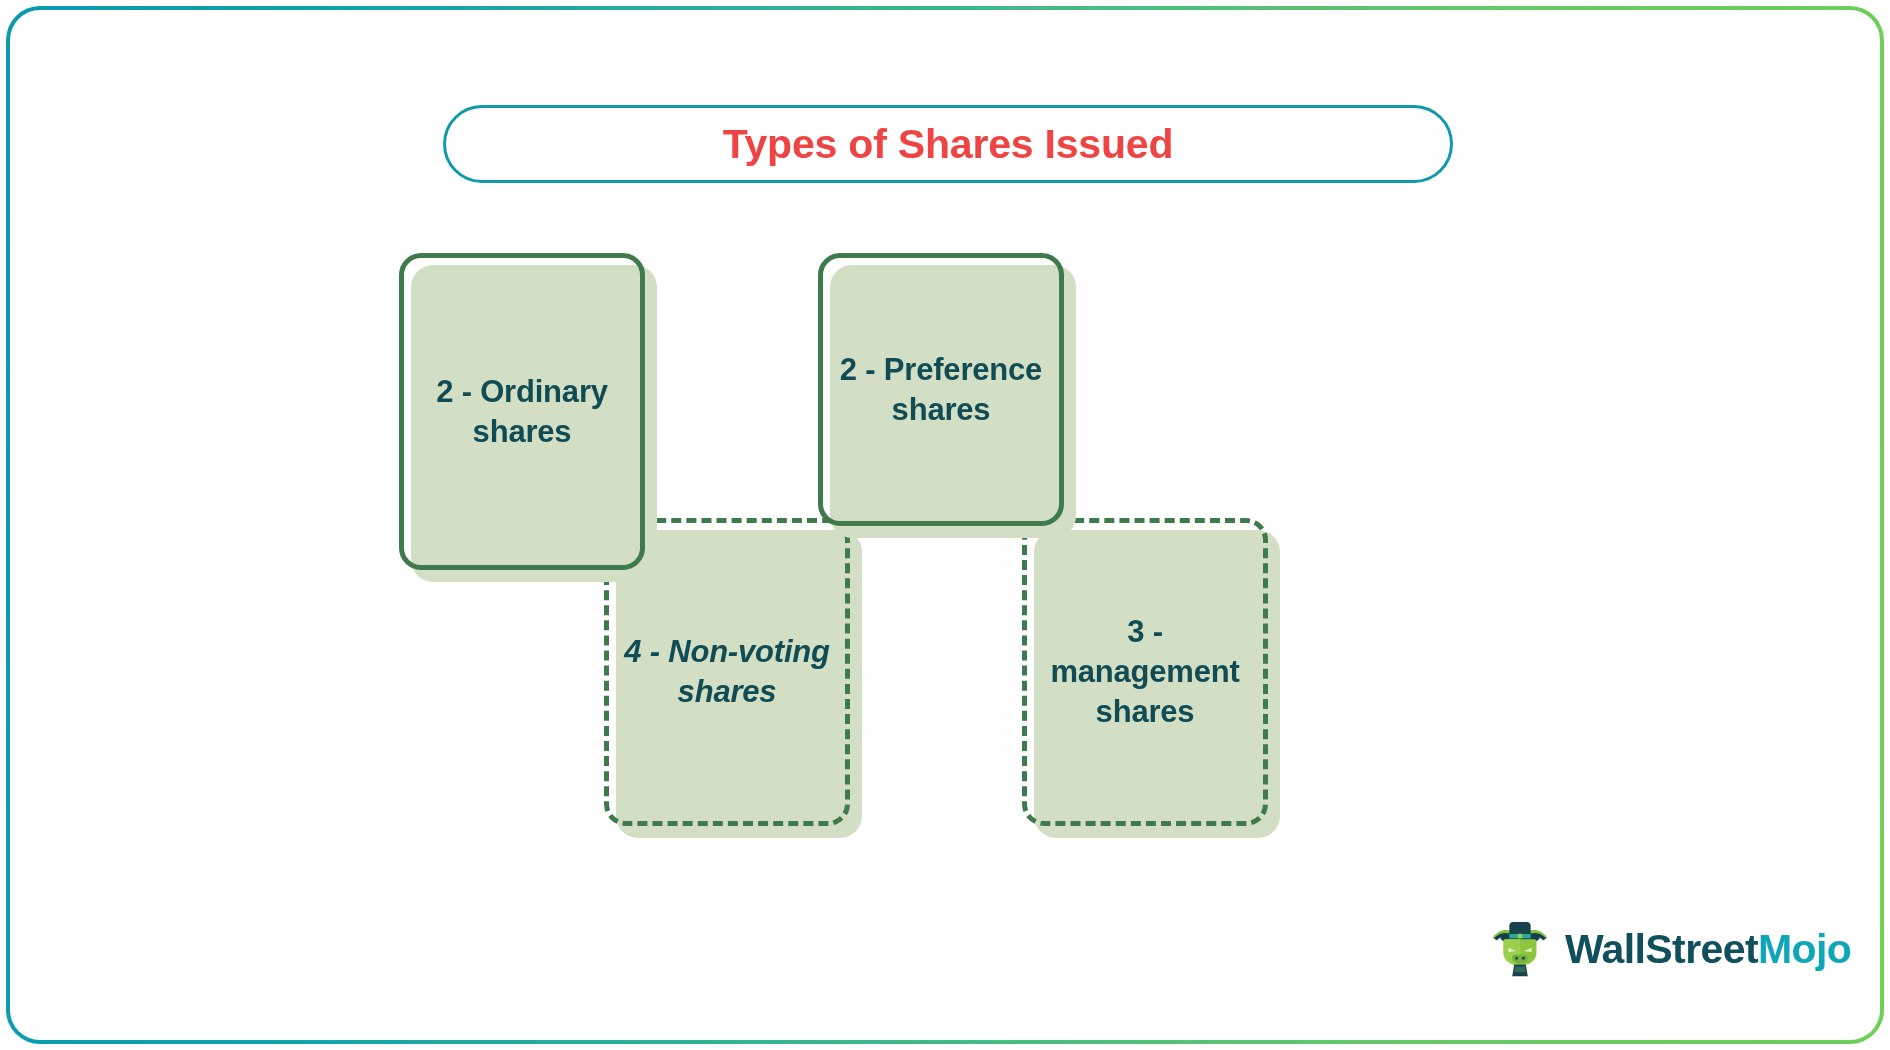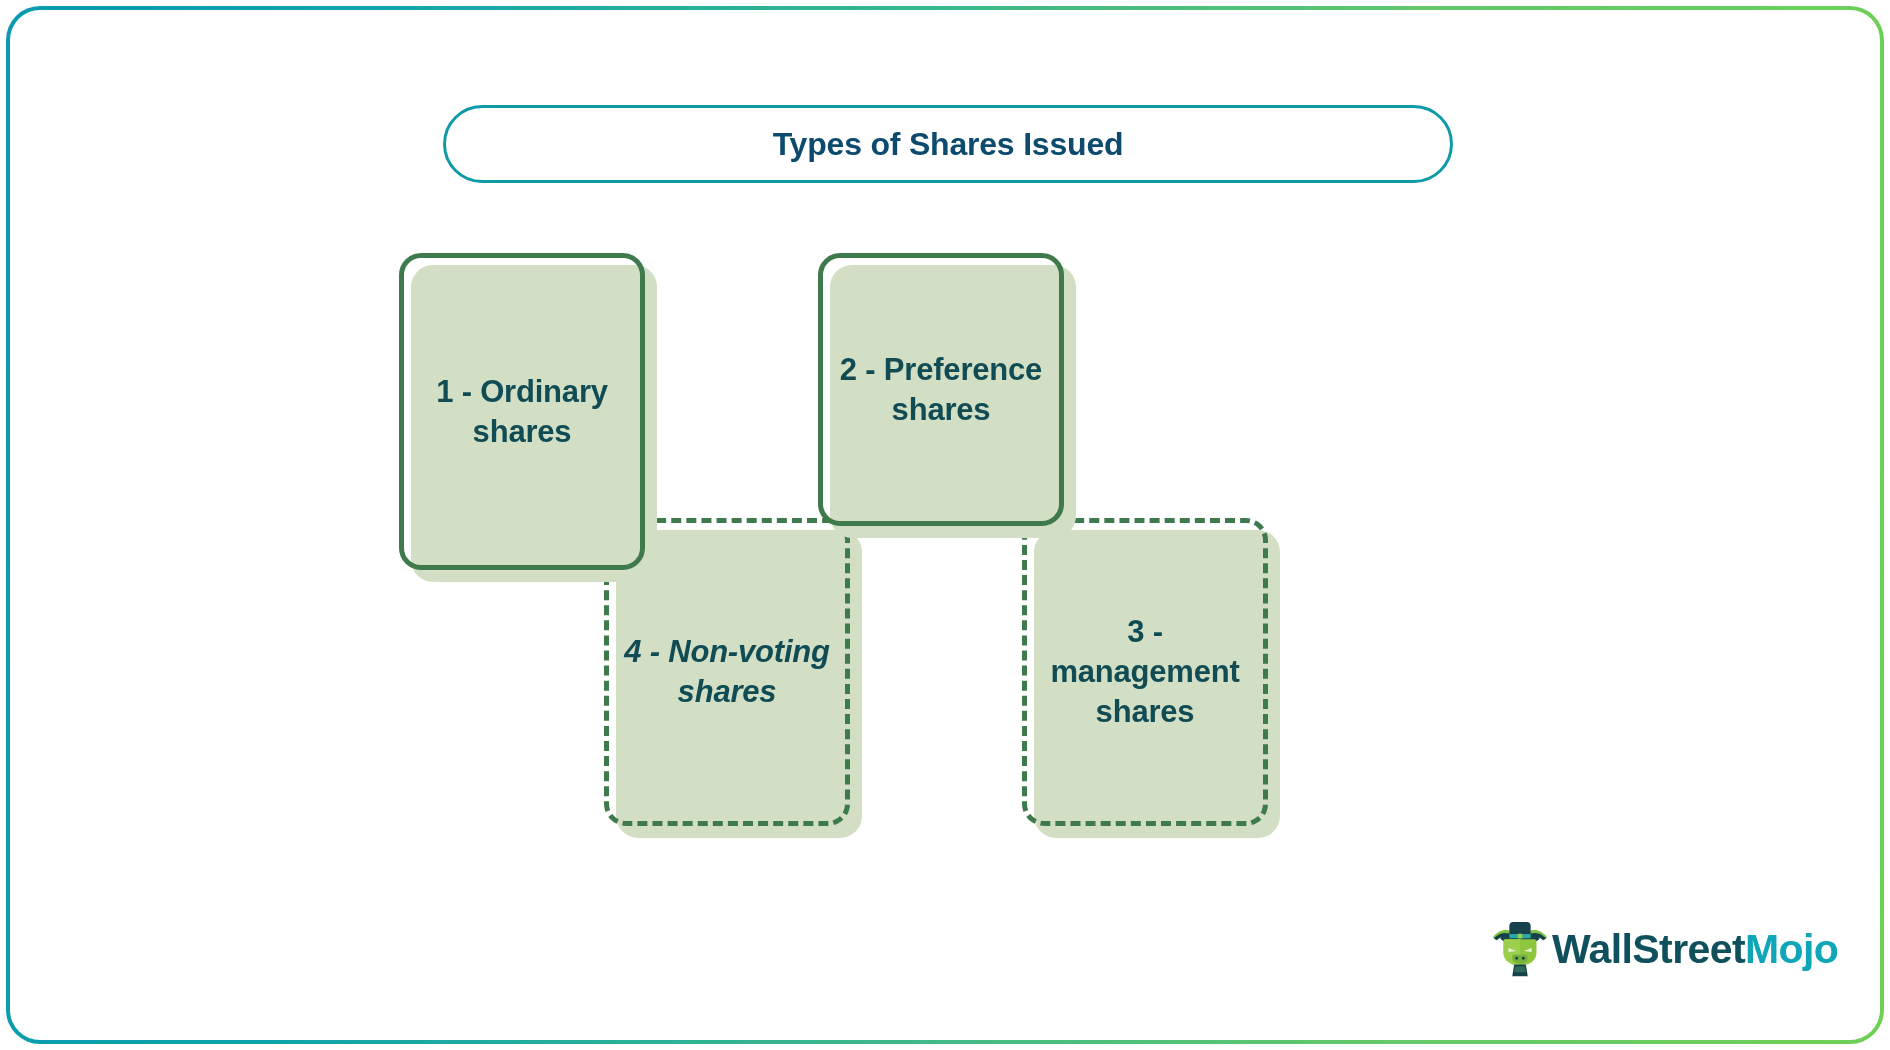--- a/index.html
+++ b/index.html
@@ -49,23 +49,23 @@
     height: 78px;
     border: 3px solid #0f9aa8;
     border-radius: 39px;
     background: #ffffff;
     display: flex;
     align-items: center;
     justify-content: center;
     box-sizing: border-box;
   }
   .title-text {
-    font-size: 32px;
+    font-size: 41px;
     font-weight: 700;
-    color: #0c4a6e;
+    color: #ef4444;
     letter-spacing: -0.2px;
     white-space: nowrap;
   }
 
   
   .card {
     position: absolute;
     box-sizing: border-box;
   }
   .card-fill {
@@ -125,21 +125,21 @@
   .row-bottom .card-outline { z-index: 4; }
   .card-label { z-index: 8; }
 
   
   .logo {
     position: absolute;
     left: 1489px;
     top: 918px;
     display: flex;
     align-items: center;
-    gap: 1px;
+    gap: 14px;
   }
   .logo-mark {
     width: 62px;
     height: 62px;
     flex: none;
   }
   .logo-word {
     font-size: 41px;
     font-weight: 700;
     letter-spacing: -0.6px;
@@ -157,21 +157,21 @@
     <div class="frame-inner"></div>
   </div>
 
   <div class="title-pill">
     <div class="title-text">Types of Shares Issued</div>
   </div>
 
   <div class="card card-1 row-top">
     <div class="card-fill"></div>
     <div class="card-outline solid"></div>
-    <div class="card-label">1 - Ordinary shares</div>
+    <div class="card-label">2 - Ordinary shares</div>
   </div>
 
   <div class="card card-2 row-top">
     <div class="card-fill"></div>
     <div class="card-outline solid"></div>
     <div class="card-label">2 - Preference shares</div>
   </div>
 
 
   <div class="card card-4 row-bottom">

